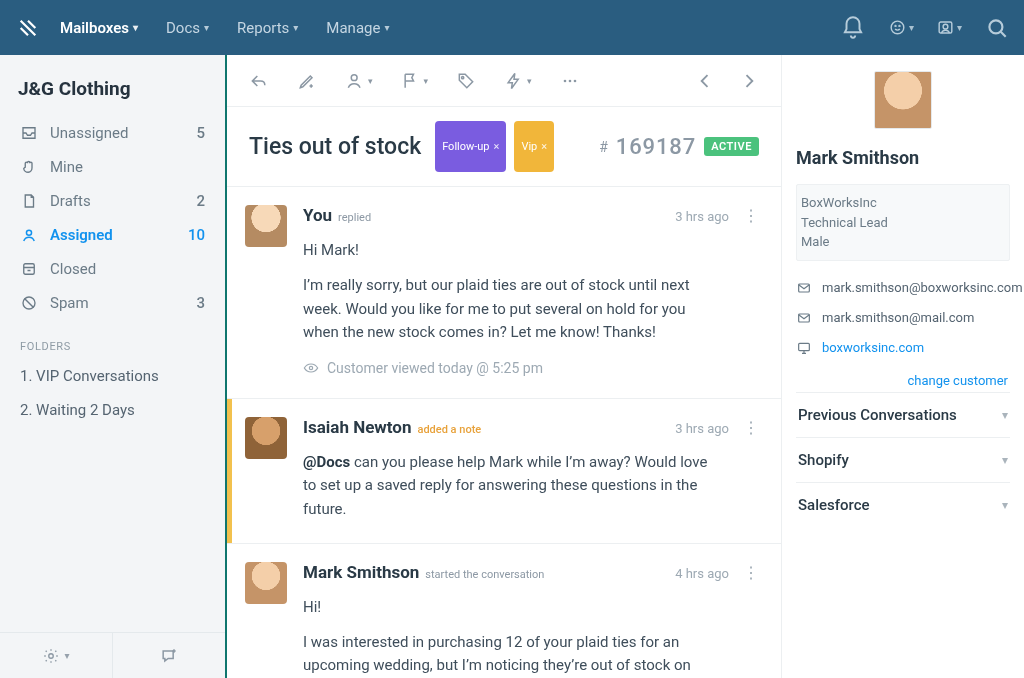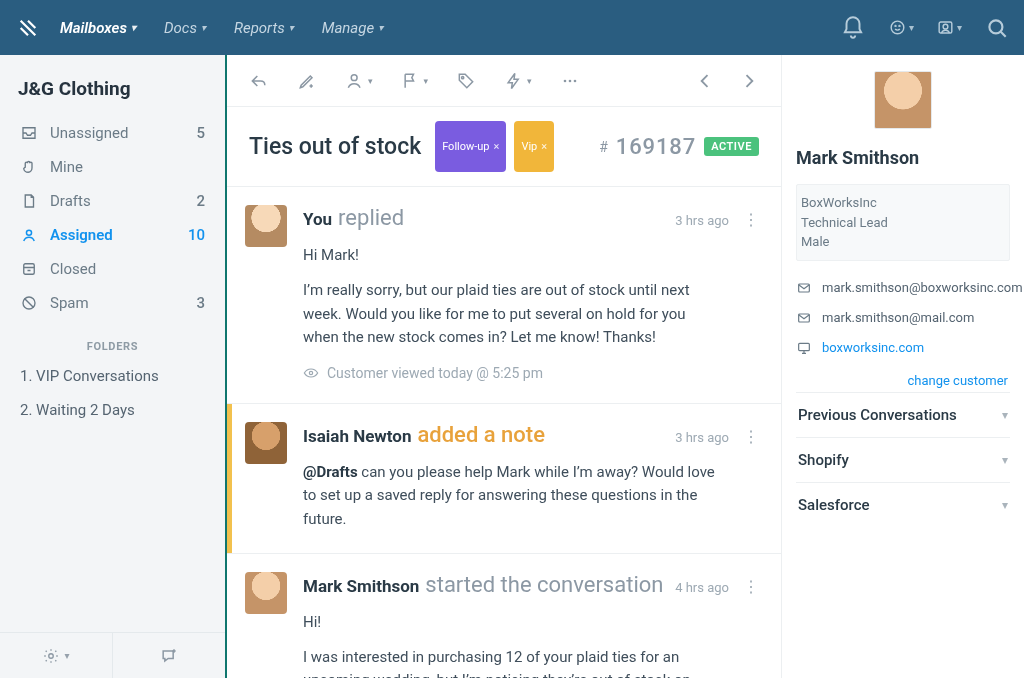--- a/index.html
+++ b/index.html
@@ -2,42 +2,42 @@
 <html><head>
   <meta charset="utf-8">
   <style>
     * { margin:0; padding:0; box-sizing:border-box; font-family:-apple-system,BlinkMacSystemFont,"Segoe UI",Roboto,sans-serif; }
     body { width:1024px; height:678px; overflow:hidden; background:#fff; color:#405261; }
     
     .topnav { height:55px; background:#2a5d80; display:flex; align-items:center; padding:0 14px; color:#c5d6e2; }
     .logo { width:28px; height:28px; display:flex; align-items:center; justify-content:center; margin-right:18px; }
     .logo svg { width:22px; height:22px; }
     .navitems { display:flex; gap:28px; }
-    .navitem { display:flex; align-items:center; gap:4px; font-size:15px; cursor:pointer;font-style:italic; }
+    .navitem { display:flex; align-items:center; gap:4px; font-size:15px; cursor:pointer; }
     .navitem.active { color:#fff; font-weight:600; }
     .navspacer { flex:1; }
     .navicons { display:flex; gap:22px; align-items:center; }
     .navicon { width:26px; height:26px; display:flex; align-items:center; justify-content:center; cursor:pointer; color:#b6ccda; }
     .navicon svg { display:block; }
     .chev { font-size:10px; opacity:.9; }
     
     .shell { display:flex; height:calc(678px - 55px); }
     .sidebar { width:227px; background:#f3f5f7; border-right:2px solid #0f766e; display:flex; flex-direction:column; }
     .main { flex:1; display:flex; flex-direction:column; min-width:0; }
     .rightpanel { width:243px; border-left:1px solid #eceff1; background:#fff; }
     
     .sb-title { padding:22px 18px 16px 18px; font-size:19px; font-weight:700; color:#26333f; }
     .sb-list { padding:0 12px; }
     .sb-item { display:flex; align-items:center; gap:12px; height:34px; padding:0 8px; border-radius:4px; font-size:15px; color:#6b7b87; cursor:pointer; }
     .sb-item svg { width:18px; height:18px; }
     .sb-item.active { color:#1292ee; font-weight:600; }
     .sb-item.active .sb-count { color:#1292ee; }
     .sb-label { flex:1; }
     .sb-count { font-size:15px; color:#6b7b87; font-weight:500; }
-    .sb-section { padding:20px 20px 6px 20px; font-size:11px; letter-spacing:.06em; color:#8e9ba5; font-weight:700; text-transform:uppercase;text-align:center; }
+    .sb-section { padding:20px 20px 6px 20px; font-size:11px; letter-spacing:.06em; color:#8e9ba5; font-weight:400; text-transform:uppercase; }
     .sb-folder { padding:8px 20px; font-size:15px; color:#556471; cursor:pointer; }
     .sb-footer { margin-top:auto; display:flex; border-top:1px solid #e4e9ec; height:46px; }
     .sb-fbtn { flex:1; display:flex; align-items:center; justify-content:center; color:#8c98a4; cursor:pointer; gap:4px; }
     .sb-fbtn + .sb-fbtn { border-left:1px solid #e4e9ec; }
     
     .toolbar { height:52px; border-bottom:1px solid #eceff1; display:flex; align-items:center; padding:0 22px; gap:28px; color:#8c98a4; }
     .tb-right { margin-left:auto; display:flex; gap:24px; }
     .tb-btn { cursor:pointer; display:flex; align-items:center; gap:2px; }
     .tb-btn svg { width:20px; height:20px; }
     .smchev { font-size:9px; color:#8c98a4; margin-left:1px; }
@@ -53,21 +53,21 @@
     .idnum { font-size:22px; color:#8c98a4; letter-spacing:.04em; font-weight:500; }
     .badge { background:#4bc27d; color:#fff; font-size:11px; letter-spacing:.05em; padding:3px 7px; border-radius:3px; font-weight:600; }
     
     .thread { flex:1; overflow-y:auto; background:#f9fafb; }
     .msg { display:flex; padding:18px 22px 22px 18px; gap:16px; background:#fff; border-bottom:1px solid #eceff1; position:relative; }
     .msg.note::before { content:""; position:absolute; left:0; top:0; bottom:0; width:5px; background:#f2c14e; }
     .avatar { width:42px; height:42px; border-radius:4px; background:#e4c4a0; flex-shrink:0; background-size:cover; background-position:center; }
     .msgbody { flex:1; min-width:0; }
     .msgtop { display:flex; align-items:baseline; gap:6px; }
     .msgwho { font-size:17px; font-weight:700; color:#2a3a46; }
-    .msgact { font-size:22px; color:#8c98a4; }
+    .msgact { font-size:11px; color:#8c98a4; }
     .msgact.orange { color:#e8a23b; font-weight:500; }
     .msgtime { margin-left:auto; font-size:13px; color:#9da9b3; }
     .msgmenu { margin-left:8px; color:#9da9b3; cursor:pointer; }
     .msgtext { margin-top:14px; font-size:15px; line-height:1.55; color:#3f4e5b; max-width:420px; }
     .msgtext p { margin-bottom:12px; }
     .msgtext p:last-child{ margin-bottom:0;}
     .msgtext .mention { font-weight:700; color:#2a3a46; }
     .viewed { margin-top:16px; font-size:14px; color:#9da9b3; display:flex; align-items:center; gap:8px; }
     
     .rp-inner { padding:16px 14px 0 14px; display:flex; flex-direction:column; gap:8px; }
@@ -321,21 +321,21 @@
       <div class="msg note">
         <div class="avatar av2"></div>
         <div class="msgbody">
           <div class="msgtop">
             <span class="msgwho">Isaiah Newton</span>
             <span class="msgact orange">added a note</span>
             <span class="msgtime">3 hrs ago</span>
             <span class="msgmenu">⋮</span>
           </div>
           <div class="msgtext">
-            <p><span class="mention">@Drafts</span><span> can you please help Mark while I’m away? Would love to set up a saved reply for answering these questions in the future.</span></p>
+            <p><span class="mention">@Docs</span><span> can you please help Mark while I’m away? Would love to set up a saved reply for answering these questions in the future.</span></p>
           </div>
         </div>
       </div>
 
       <div class="msg">
         <div class="avatar av3"></div>
         <div class="msgbody">
           <div class="msgtop">
             <span class="msgwho">Mark Smithson</span>
             <span class="msgact">started the conversation</span>

